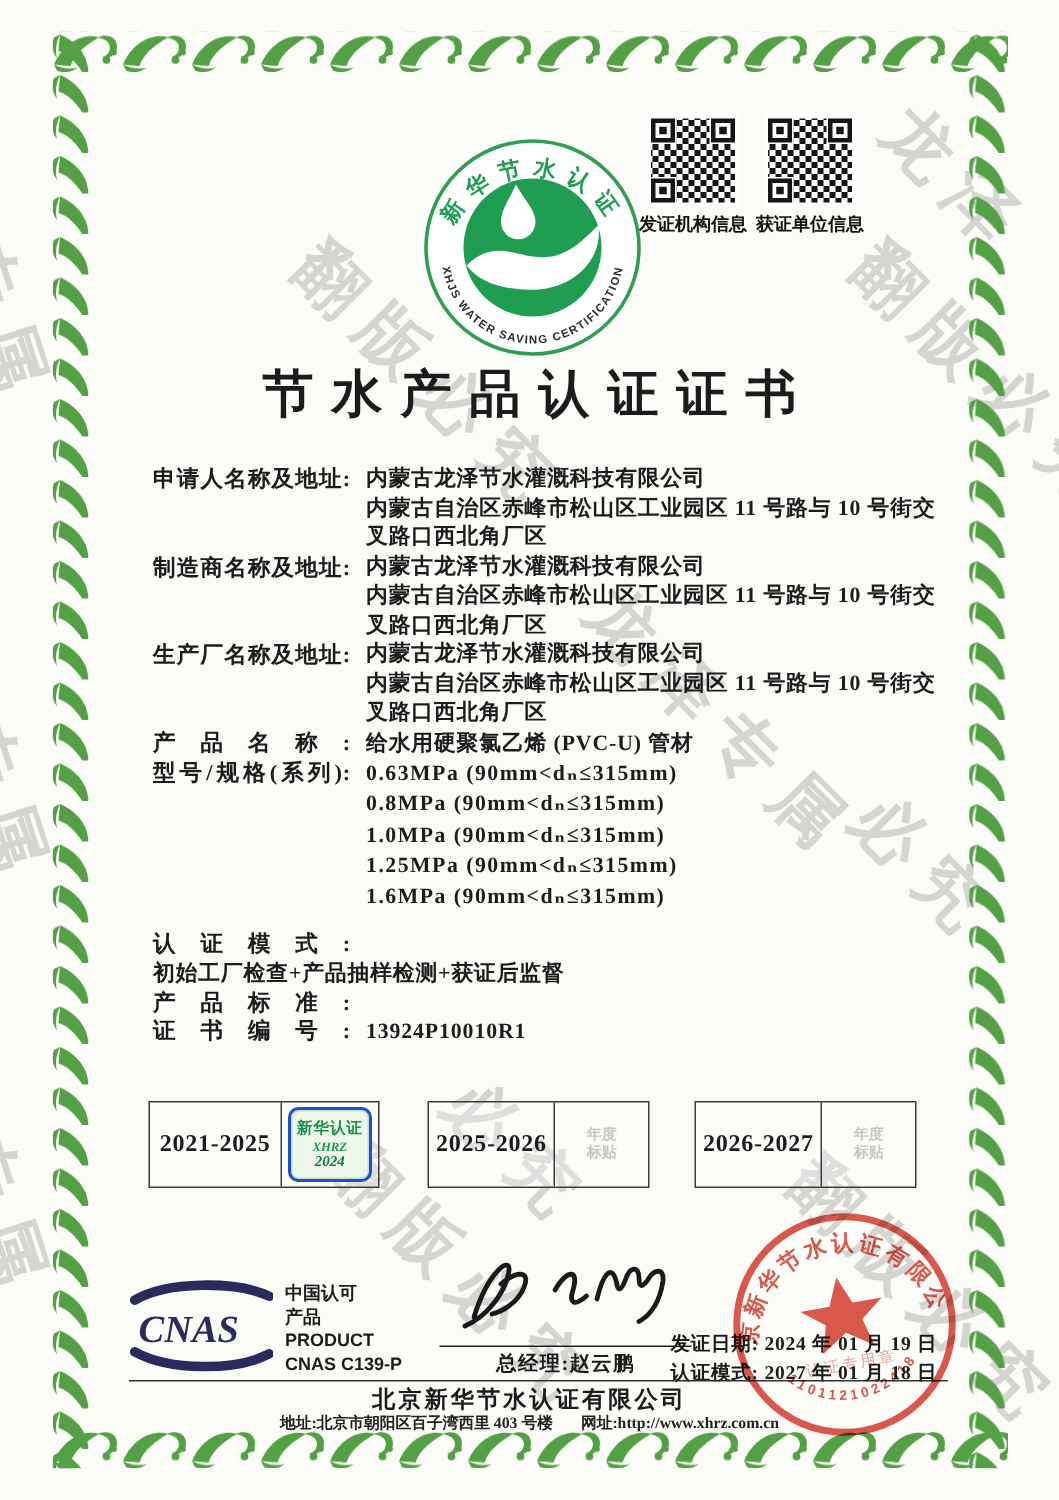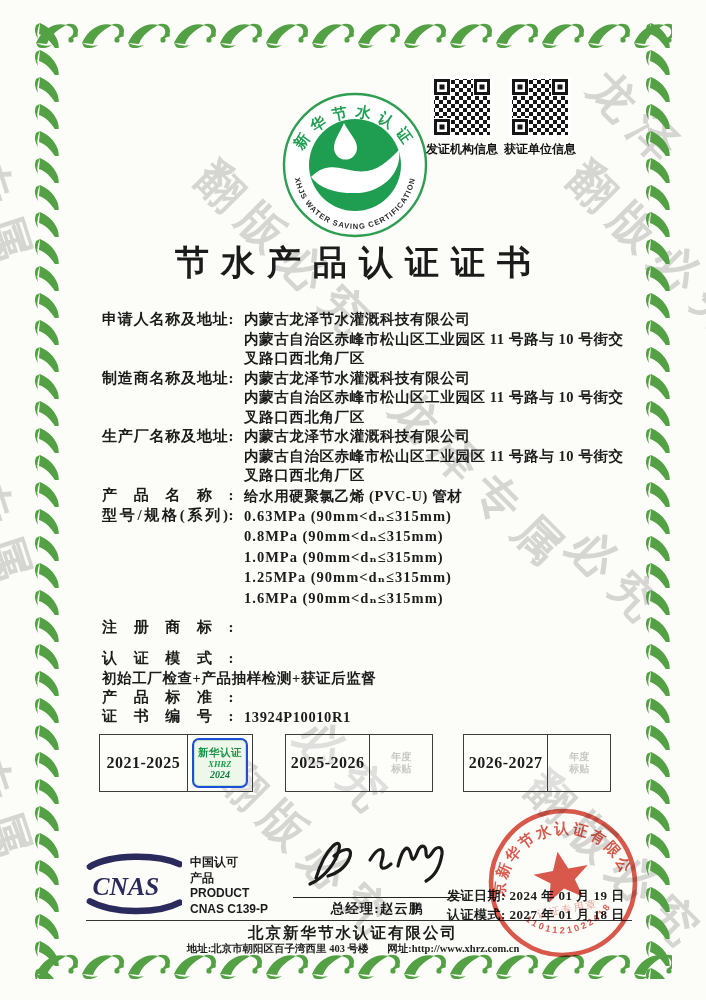--- a/index.html
+++ b/index.html
@@ -243,26 +243,20 @@
     <div class="frow spec">
       <span class="flabel">型号/规格(系列):</span>
       <span class="fval">
         <span class="vline">0.63MPa (90mm&lt;dₙ≤315mm)</span>
         <span class="vline">0.8MPa (90mm&lt;dₙ≤315mm)</span>
         <span class="vline">1.0MPa (90mm&lt;dₙ≤315mm)</span>
         <span class="vline">1.25MPa (90mm&lt;dₙ≤315mm)</span>
         <span class="vline">1.6MPa (90mm&lt;dₙ≤315mm)</span>
       </span>
     </div>
-    <div class="frow row-gap1 row-sm">
-      <span class="flabel">注册商标:</span>
-      <span class="fval">
-          <span class="vline"></span>
-        </span>
-    </div>
     <div class="frow row-gap2 row-sm">
       <span class="flabel">认证模式:</span>
       <span class="fval">
           <span class="vline">初始工厂检查+产品抽样检测+获证后监督</span>
         </span>
     </div>
     <div class="frow row-sm">
       <span class="flabel">产品标准:</span>
     </div>
     <div class="frow row-sm">

